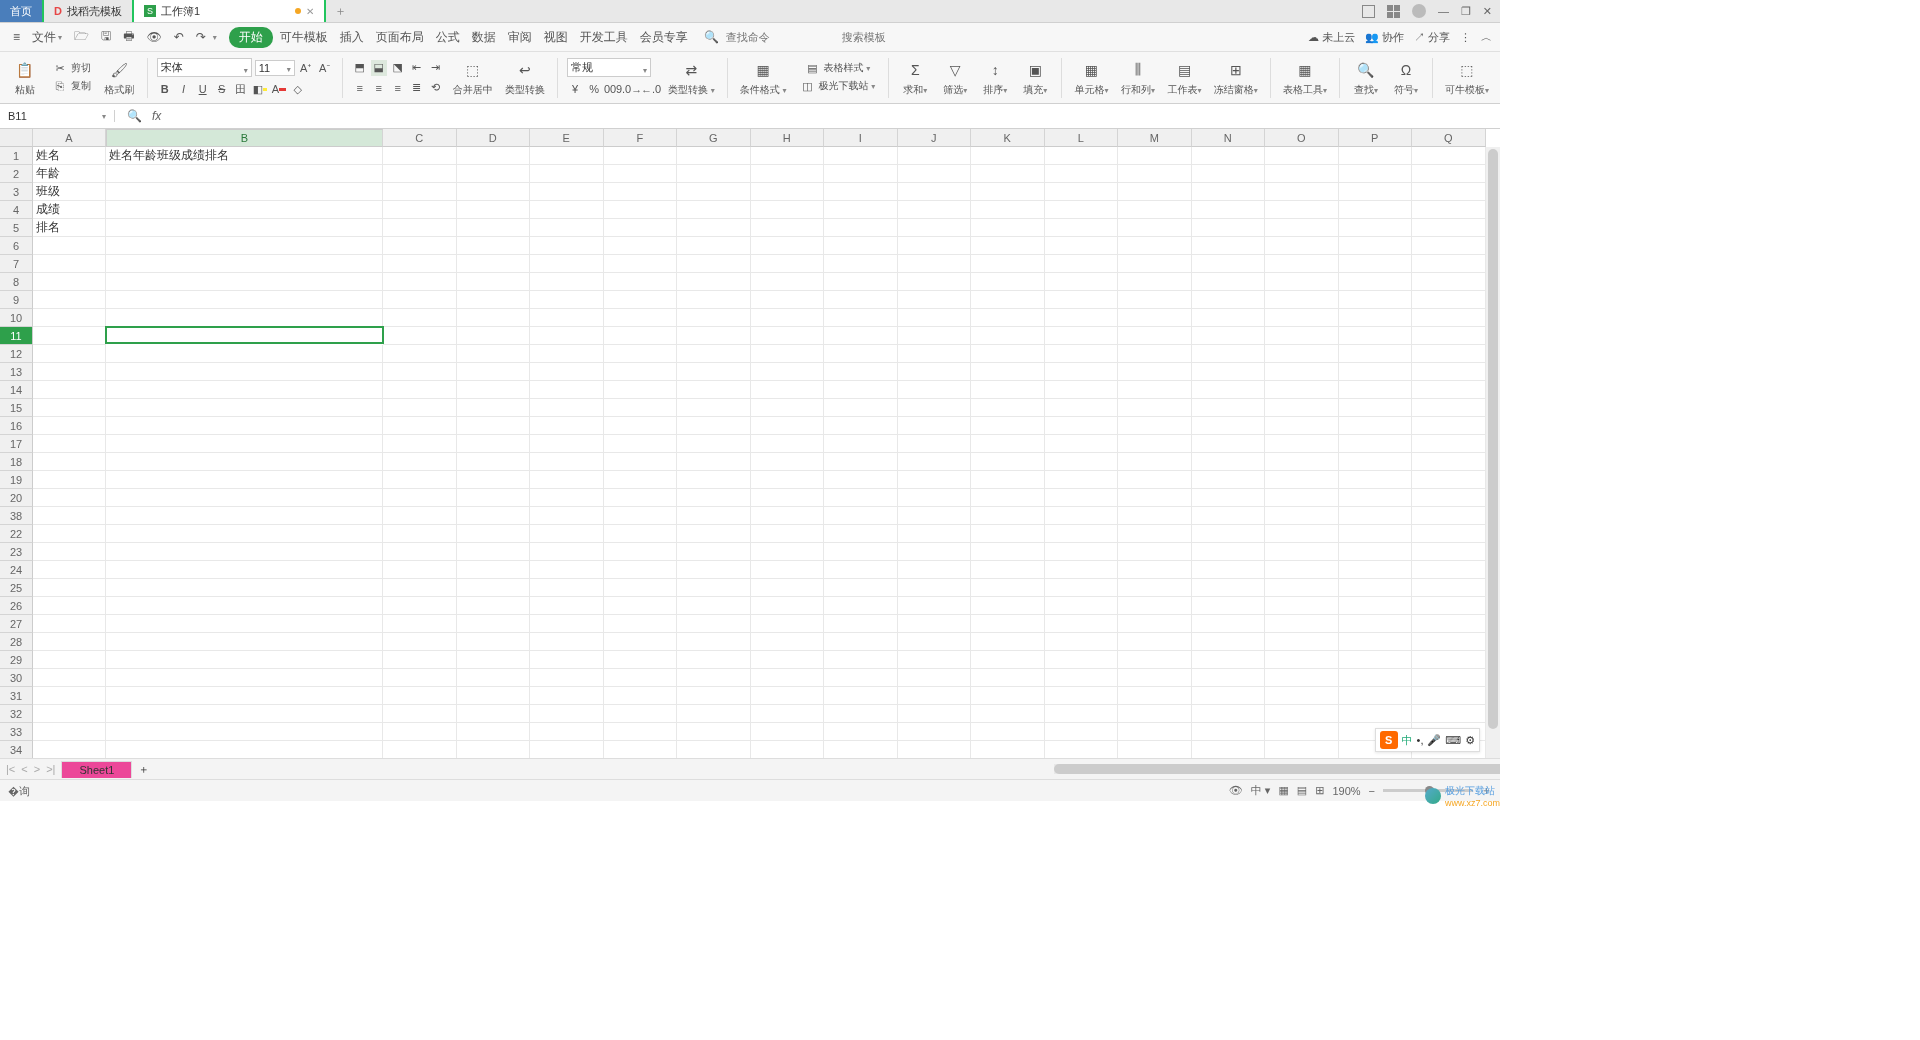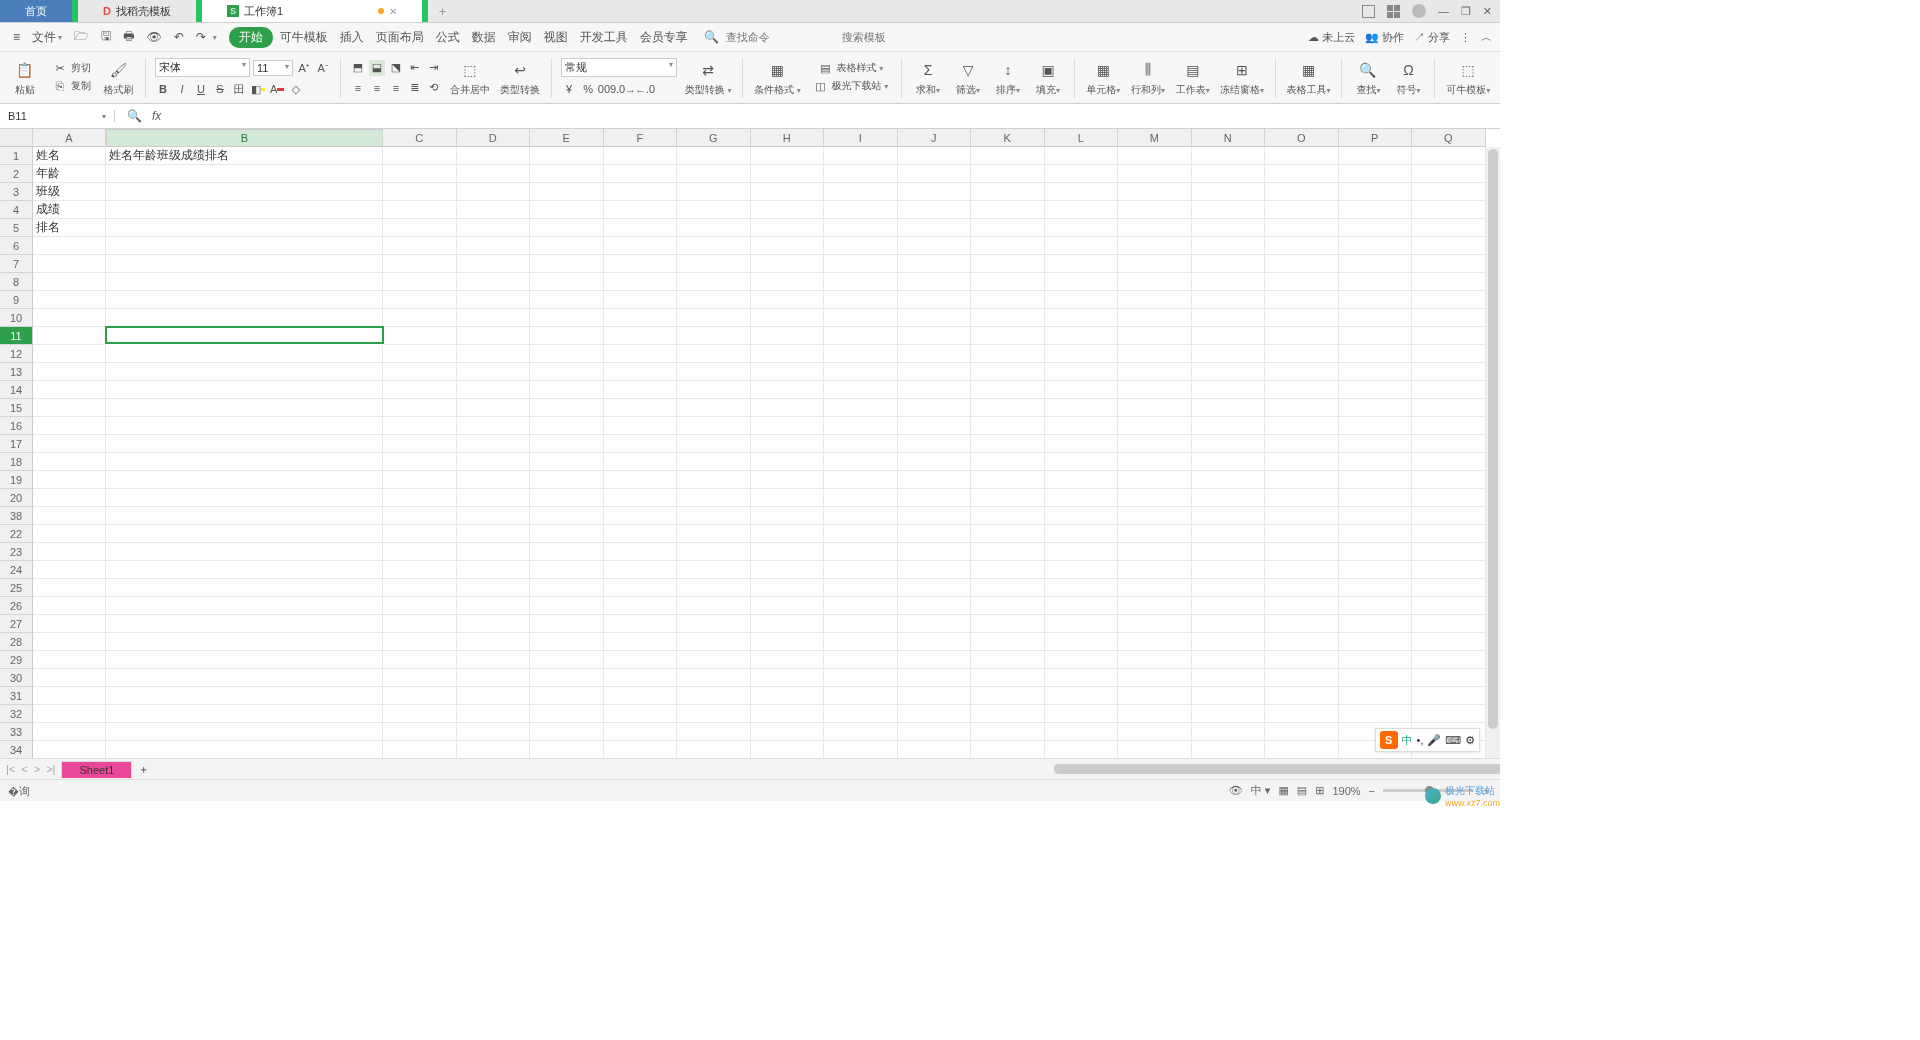--- a/index.html
+++ b/index.html
@@ -1,18 +1,18 @@
 <!DOCTYPE html>
 <html><head>
 <meta charset="utf-8">
 <style>
 * { margin:0; padding:0; box-sizing:border-box; font-family:"Microsoft YaHei","宋体",sans-serif; }
 body { background:#fff; font-size:12px; color:#333; overflow:hidden; width:1500px; height:812px; position:relative; }
 .titlebar { height:23px; background:#e8e8e8; display:flex; align-items:stretch; border-bottom:1px solid #d0d0d0; }
-.tab { display:flex; align-items:center; padding:0 25px; gap:5px; font-size:11px; border-right:6px solid #22c55e; cursor:pointer; }
+.tab { display:flex; align-items:center; padding:0 10px; gap:5px; font-size:11px; border-right:2px solid #22c55e; cursor:pointer; }
 .tab.home { background:#4a7ebb; color:#fff; }
 .tab .close { font-size:10px; color:#999; }
 .tab.active { background:#fff; }
 .tab .dot { width:6px; height:6px; background:#f5a623; border-radius:50%; }
 .tab-plus { padding:0 8px; display:flex; align-items:center; color:#888; }
 .winctrl { margin-left:auto; display:flex; align-items:center; gap:12px; padding:0 8px; }
 .winctrl span { color:#666; cursor:pointer; font-size:11px; }
 .icon-sq { width:13px; height:13px; border:1px solid #888; display:inline-block; }
 .icon-grid { width:13px; height:13px; display:inline-grid; grid-template:1fr 1fr/1fr 1fr; gap:1px; }
 .icon-grid i { background:#888; }
@@ -25,24 +25,24 @@
 .menubar .right { margin-left:auto; display:flex; align-items:center; gap:10px; font-size:11px; color:#555; }
 .ribbon { height:52px; background:#f7f7f7; display:flex; align-items:center; padding:2px 8px; gap:6px; border-bottom:1px solid #d0d0d0; }
 .rgroup { display:flex; flex-direction:column; align-items:center; gap:2px; padding:0 4px; }
 .rgroup.big { min-width:34px; }
 .rgroup .lbl { font-size:10px; color:#555; white-space:nowrap; }
 .vsep { width:1px; height:40px; background:#ddd; margin:0 3px; }
 .ricon { width:22px; height:22px; display:flex; align-items:center; justify-content:center; color:#555; font-size:14px; }
 .rrow { display:flex; gap:3px; }
 .fontbox { display:flex; gap:4px; flex-direction:column; }
 .fontrow { display:flex; gap:3px; align-items:center; }
-.sel { border:1px solid #ccc; background:#fff; font-size:11px; padding:1px 3px; display:flex; align-items:flex-start; gap:3px; }
+.sel { border:1px solid #ccc; background:#fff; font-size:11px; padding:1px 3px; display:flex; align-items:flex-end; gap:3px; }
 .sel.font { width:95px; }
 .sel.size { width:40px; }
-.sel.num { width:116px; }
+.sel.num { width:84px; }
 .tiny { width:16px; height:16px; display:flex; align-items:center; justify-content:center; font-size:11px; color:#555; border:1px solid transparent; cursor:pointer; }
 .tiny.b { font-weight:bold; }
 .tiny.i { font-style:italic; }
 .tiny.u { text-decoration:underline; }
 .tiny.s { text-decoration:line-through; }
 .colorbar { width:14px; height:3px; }
 .namebox-row { height:25px; display:flex; align-items:center; border-bottom:1px solid #d0d0d0; background:#fff; }
 .namebox { width:115px; border-right:1px solid #d0d0d0; padding:0 8px; display:flex; align-items:center; justify-content:space-between; font-size:11px; }
 .namebox .dd { color:#888; font-size:8px; }
 .fxarea { display:flex; align-items:center; gap:10px; padding:0 12px; flex:1; }

